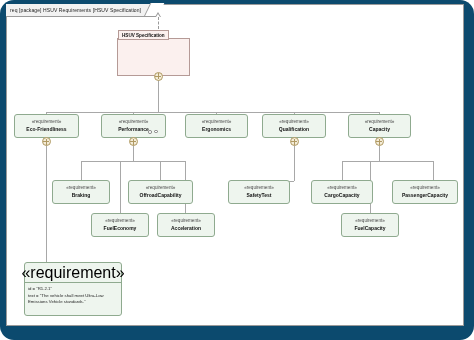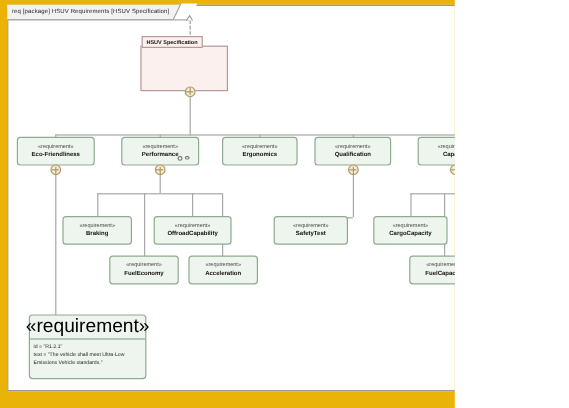--- a/index.html
+++ b/index.html
@@ -5,24 +5,25 @@
   html, body {
     margin: 0;
     padding: 0;
     background: #ffffff;
   }
   body {
     font-family: "Liberation Sans", sans-serif;
   }
   #canvas {
     position: relative;
-    width: 379px;
+    width: 474px;
     height: 340px;
-    background: #eab308;
+    background: #0c4a6e;
     overflow: hidden;
+    border-radius: 14px;
   }
 
   
   .frame {
     position: absolute;
     left: 6px;
     top: 4px;
     width: 458px;
     height: 322px;
     border: 1px solid #9a9a9a;

